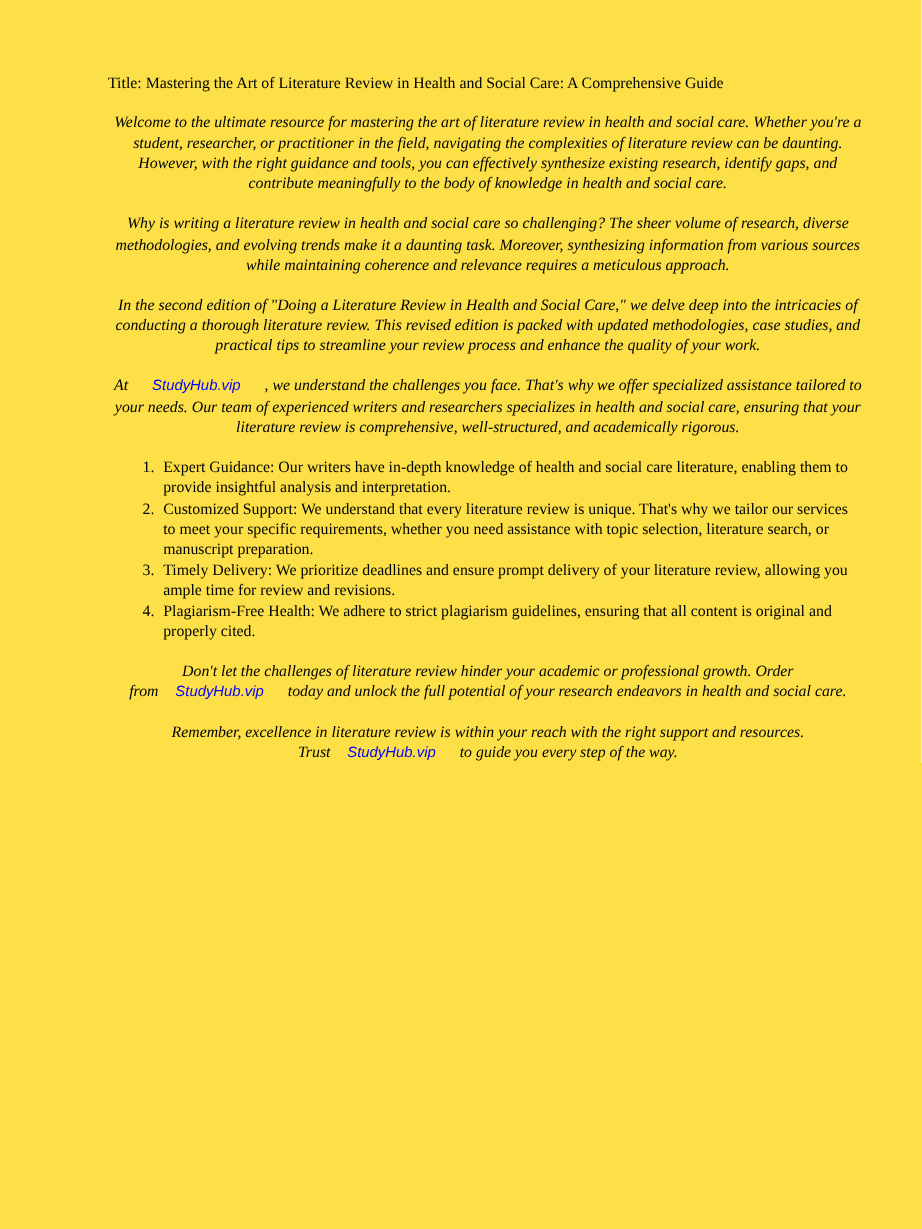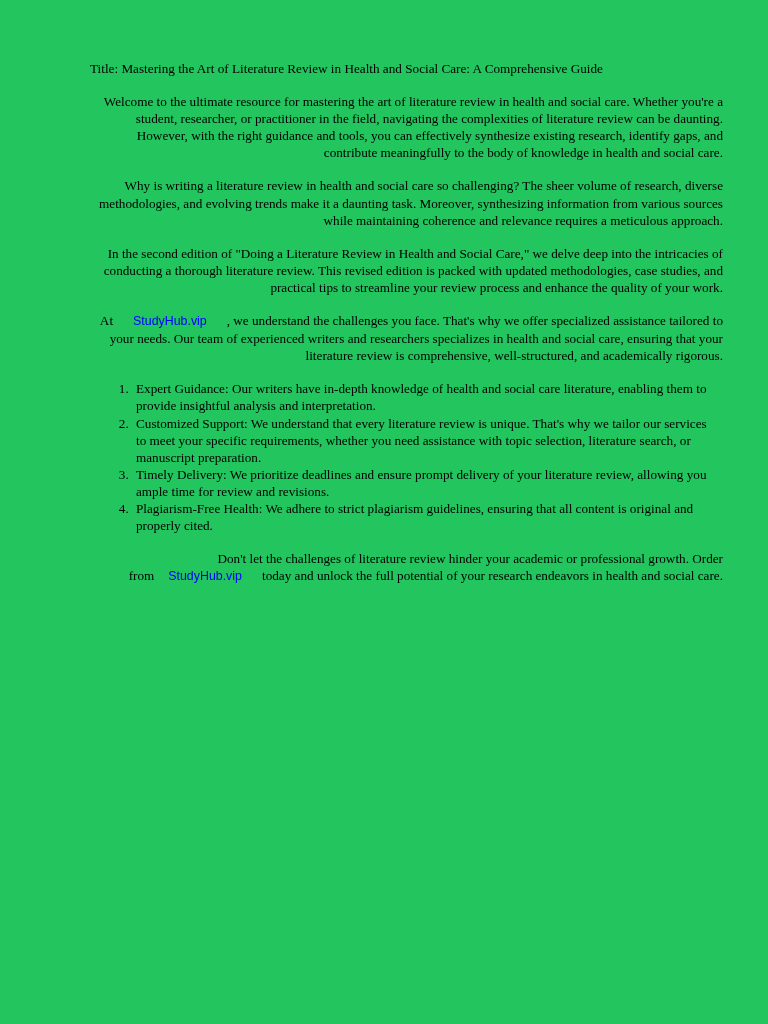--- a/index.html
+++ b/index.html
@@ -14,35 +14,36 @@
     font-family: "Liberation Serif", "DejaVu Serif", serif;
     color: #000000;
     -webkit-font-smoothing: none;
   }
   .page {
     position: absolute;
     left: 0;
     top: 0;
     width: 768px;
     height: 1024px;
-    background: #22c55e;
+    background: #fde047;
     overflow: hidden;
   }
   .content {
     position: absolute;
     left: 90px;
     top: 60px;
     width: 633px;
   }
   p.doc-para {
     margin: 0 0 16px 0;
     font-size: 13.2px;
     line-height: 17.1px;
-    text-align: right;
+    text-align: center;
     color: #000000;
+    font-style: italic;
   }
   p.title-line {
     margin: 0 0 16px 0;
     font-size: 13.2px;
     line-height: 17.1px;
   }
   ol.doc-list {
     margin: 0 12px 16px 0;
     padding: 0 0 0 42px;
     font-size: 13.2px;
@@ -87,15 +88,16 @@
 
     <ol class="doc-list">
       <li>Expert Guidance: Our writers have in-depth knowledge of health and social care literature, enabling them to provide insightful analysis and interpretation.</li>
       <li>Customized Support: We understand that every literature review is unique. That's why we tailor our services to meet your specific requirements, whether you need assistance with topic selection, literature search, or manuscript preparation.</li>
       <li>Timely Delivery: We prioritize deadlines and ensure prompt delivery of your literature review, allowing you ample time for review and revisions.</li>
       <li>Plagiarism-Free Health: We adhere to strict plagiarism guidelines, ensuring that all content is original and properly cited.</li>
     </ol>
 
     <p class="doc-para"><span>Don't let the challenges of literature review hinder your academic or professional growth. Order from</span><span class="sh-link gap-before-sm gap-after" style="color: rgb(0, 0, 255);">StudyHub.vip</span><span>today and unlock the full potential of your research endeavors in health and social care.</span></p>
 
+    <p class="doc-para"><span>Remember, excellence in literature review is within your reach with the right support and resources. Trust</span><span class="sh-link gap-before-sm gap-after" style="color: rgb(0, 0, 255);">StudyHub.vip</span><span>to guide you every step of the way.</span></p>
 
   </div>
 </div>
 
 </body></html>

